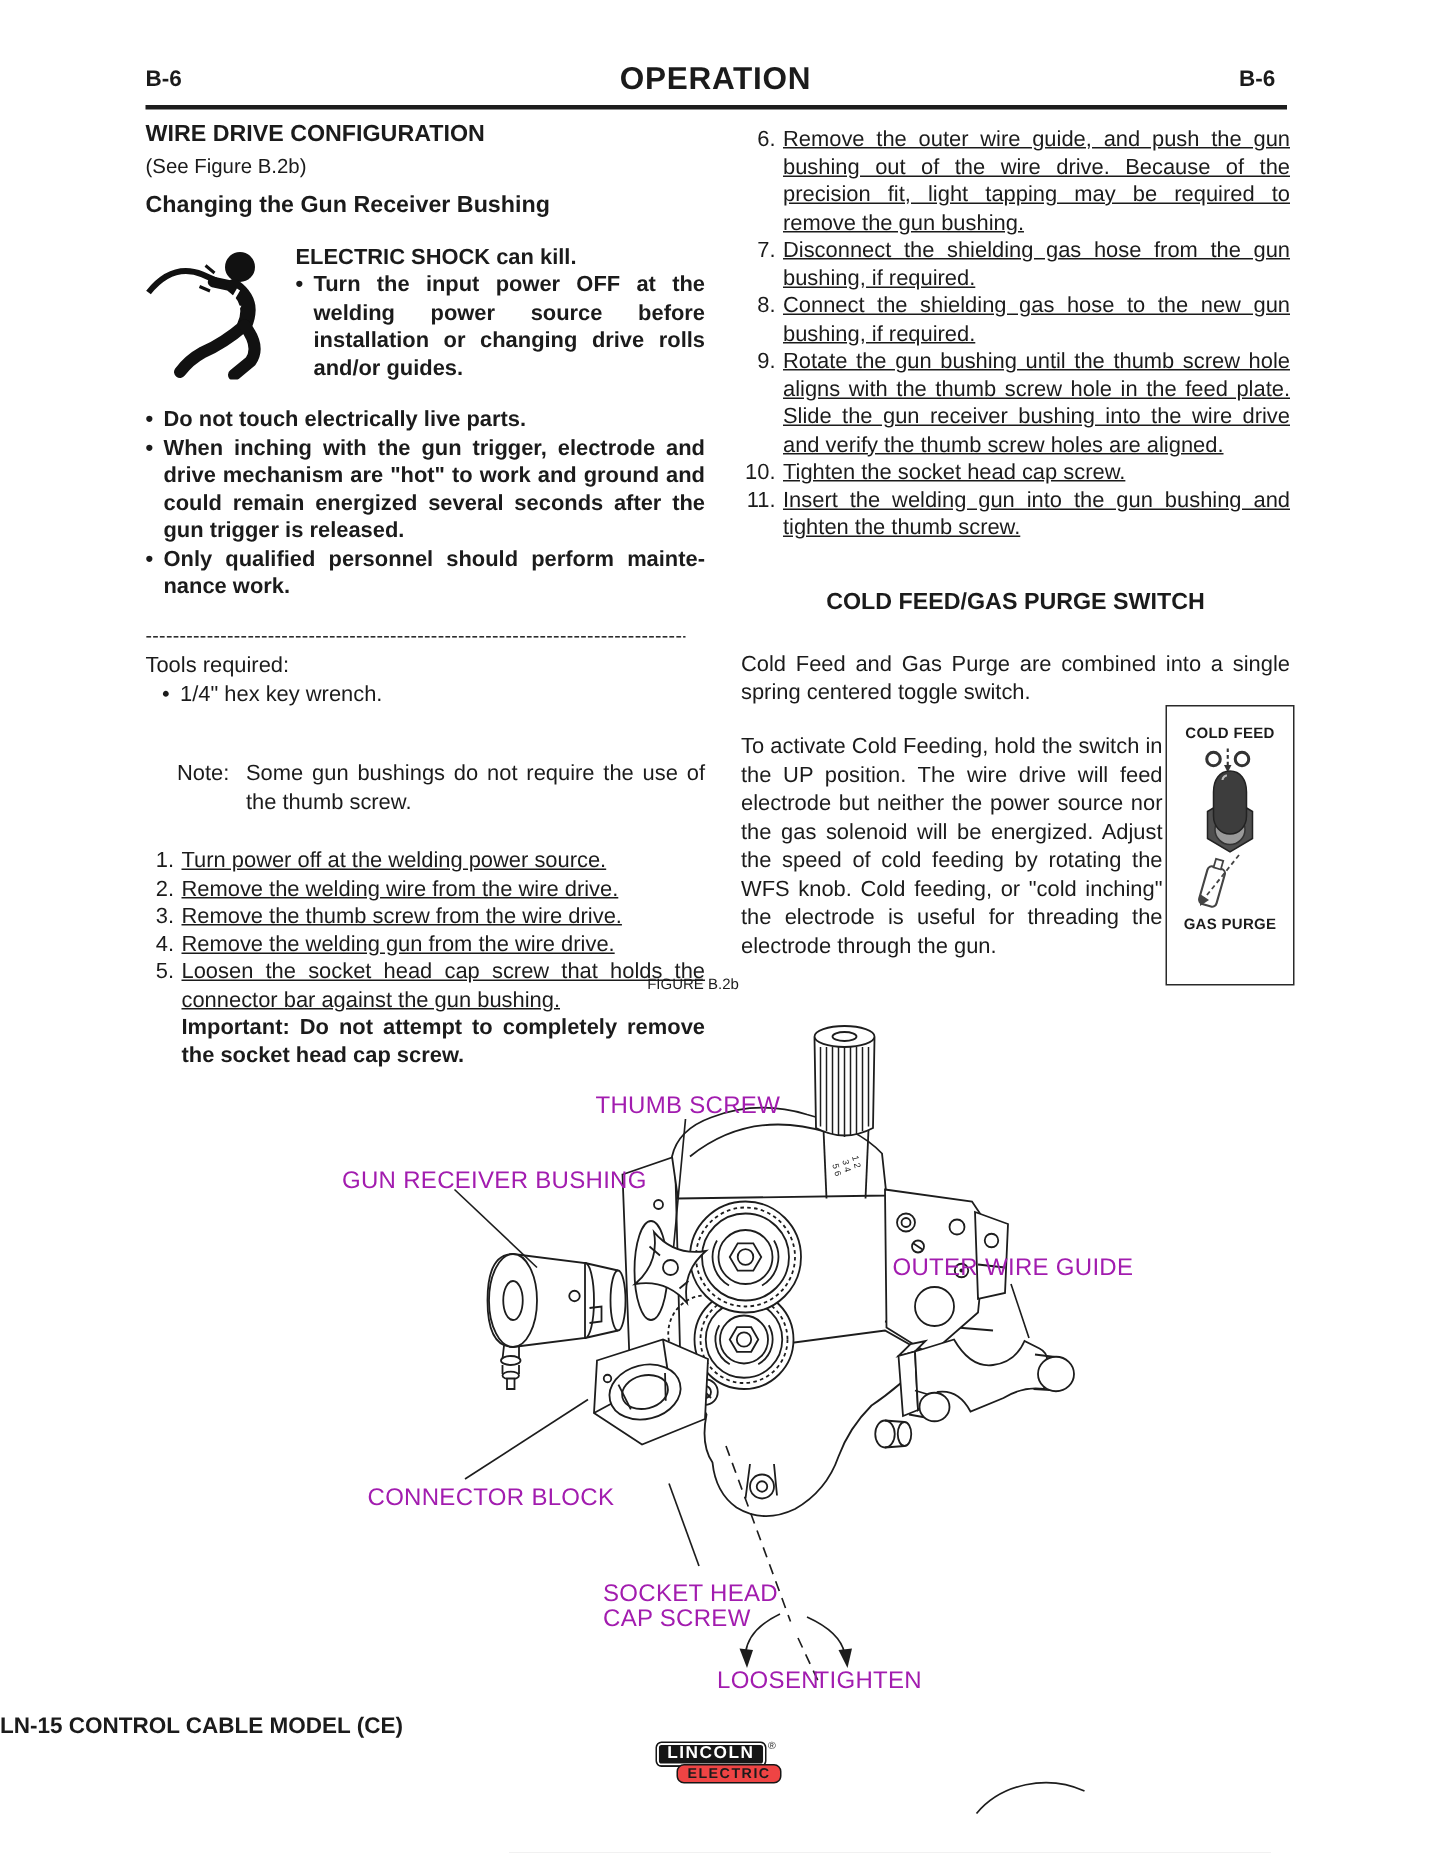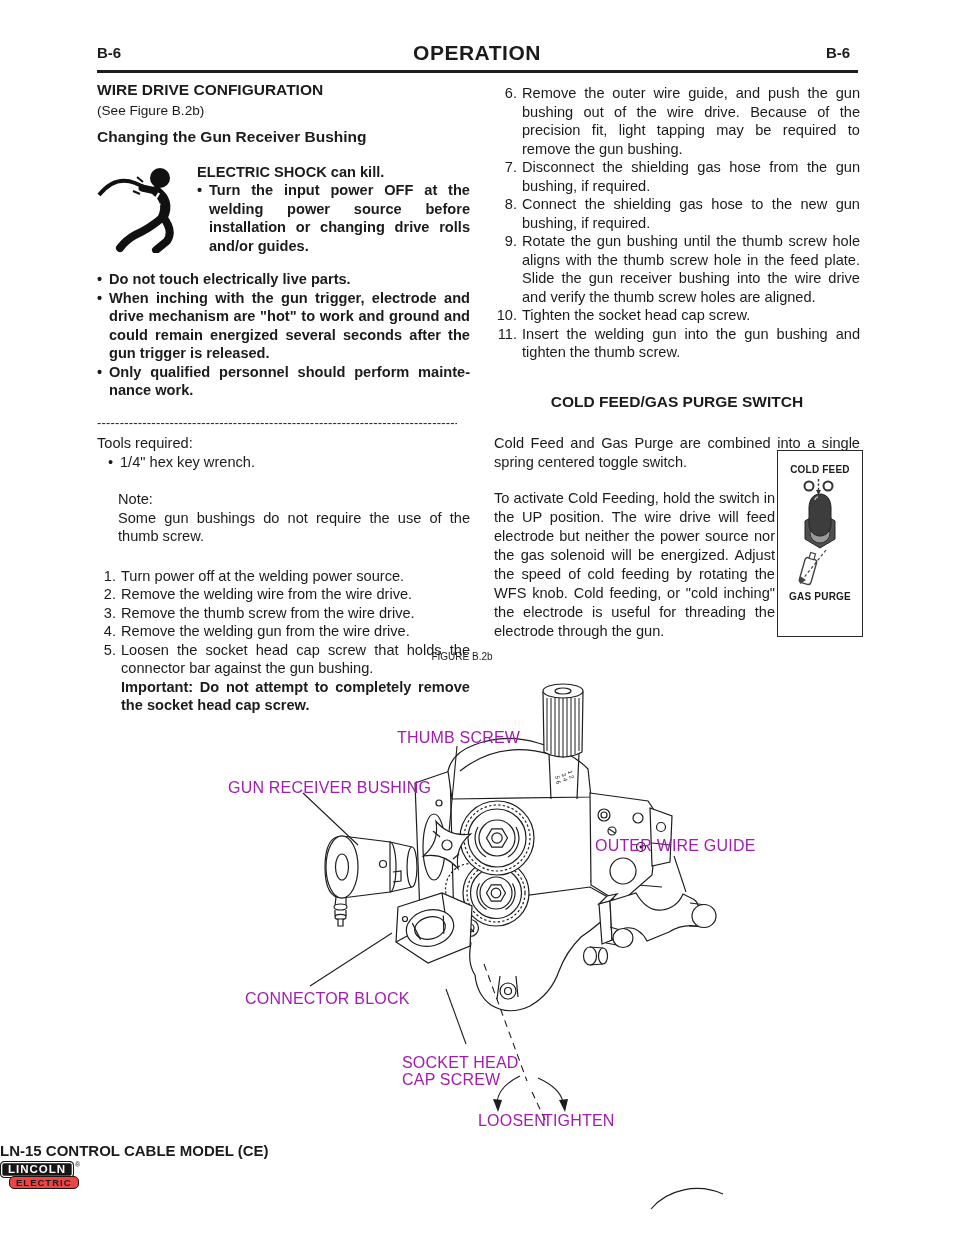--- a/index.html
+++ b/index.html
@@ -24,48 +24,48 @@
   .warn-body{flex:1;}
   .warn-head{font-weight:bold;}
   .b{display:flex;font-weight:bold;}
   .bdot{width:12px;flex:none;}
   .btxt{flex:1;text-align:justify;}
   .bullets{margin-top:13px;}
   .dashes{margin-top:14px;width:360px;overflow:hidden;white-space:nowrap;
           font-size:13px;letter-spacing:.2px;}
   .tools-label{margin-top:2px;}
   .tool-item{display:flex;margin-left:11px;}
-  .note{display:flex;margin-top:19px;margin-left:21px;width:352px;flex-direction:column;}
+  .note{display:flex;margin-top:35px;margin-left:21px;width:352px;}
   .note-label{width:46px;flex:none;}
   .note-text{flex:1;text-align:justify;}
   .steps{margin-top:21px;}
   .step{display:flex;}
   .num{width:19px;flex:none;text-align:right;margin-right:5px;}
   .num-r{width:23px;flex:none;text-align:right;margin-right:5px;}
-  .stext{flex:1;text-align:justify;}
+  .stext{flex:1;text-align:justify;text-decoration:underline;}
   .important{margin-left:24px;font-weight:bold;text-align:justify;}
   .sec2{font-size:15.5px;font-weight:bold;margin-top:31px;text-align:center;}
   .para{margin-top:23px;text-align:justify;}
   .para2{margin-top:18px;width:281px;text-align:justify;line-height:19px;}
   
-  #cf-box{position:absolute;left:777px;top:450px;width:86px;height:187px;border:1.4px solid #2a2a2a;
+  #cf-box{position:absolute;left:777px;top:470px;width:86px;height:187px;border:1.4px solid #2a2a2a;
           box-sizing:border-box;display:flex;flex-direction:column;align-items:center;padding-top:13px;}
   .cf-label{font-size:10px;font-weight:bold;letter-spacing:.2px;}
   #cf-box svg{margin-top:3px;}
   .gp-label{font-size:10px;font-weight:bold;letter-spacing:.2px;margin-top:1px;}
   
   #fig-caption{position:absolute;left:362px;top:651px;width:200px;text-align:center;font-size:10px;}
   #fig-svg{position:absolute;left:200px;top:675px;}
   .fl{position:absolute;font-size:16px;letter-spacing:.2px;color:#a21caf;line-height:17px;}
   .ln{fill:none;stroke:#1d1d1d;stroke-width:1.2px;}
   .fw{fill:#ffffff;stroke:#1d1d1d;stroke-width:1.2px;}
   
   #footer-model{position:absolute;top:1142px;left:0;width:954px;text-align:left;
                 font-size:15px;font-weight:bold;}
-  #logo{position:absolute;top:1161px;left:0;width:954px;display:flex;flex-direction:column;align-items:flex-start;}
+  #logo{position:absolute;top:1161px;left:0;width:954px;display:flex;flex-direction:column;align-items:center;}
   .logo-top{display:flex;align-items:flex-start;}
   .logo-brand{background:#161616;color:#fff;font-weight:bold;font-size:11.5px;letter-spacing:1px;
               padding:1px 7px 2px 7px;border-radius:4px;box-shadow:inset 0 0 0 1.3px #fff;
               border:1.5px solid #161616;}
   .logo-reg{font-size:7px;margin-left:1px;}
   .logo-sub{background:#ef4444;border:1.8px solid #161616;border-radius:5px;font-weight:bold;
             font-size:9.5px;letter-spacing:1px;padding:0 6px;margin-top:-2px;transform:translateX(9px);}
 </style>
 </head>
 <body>

